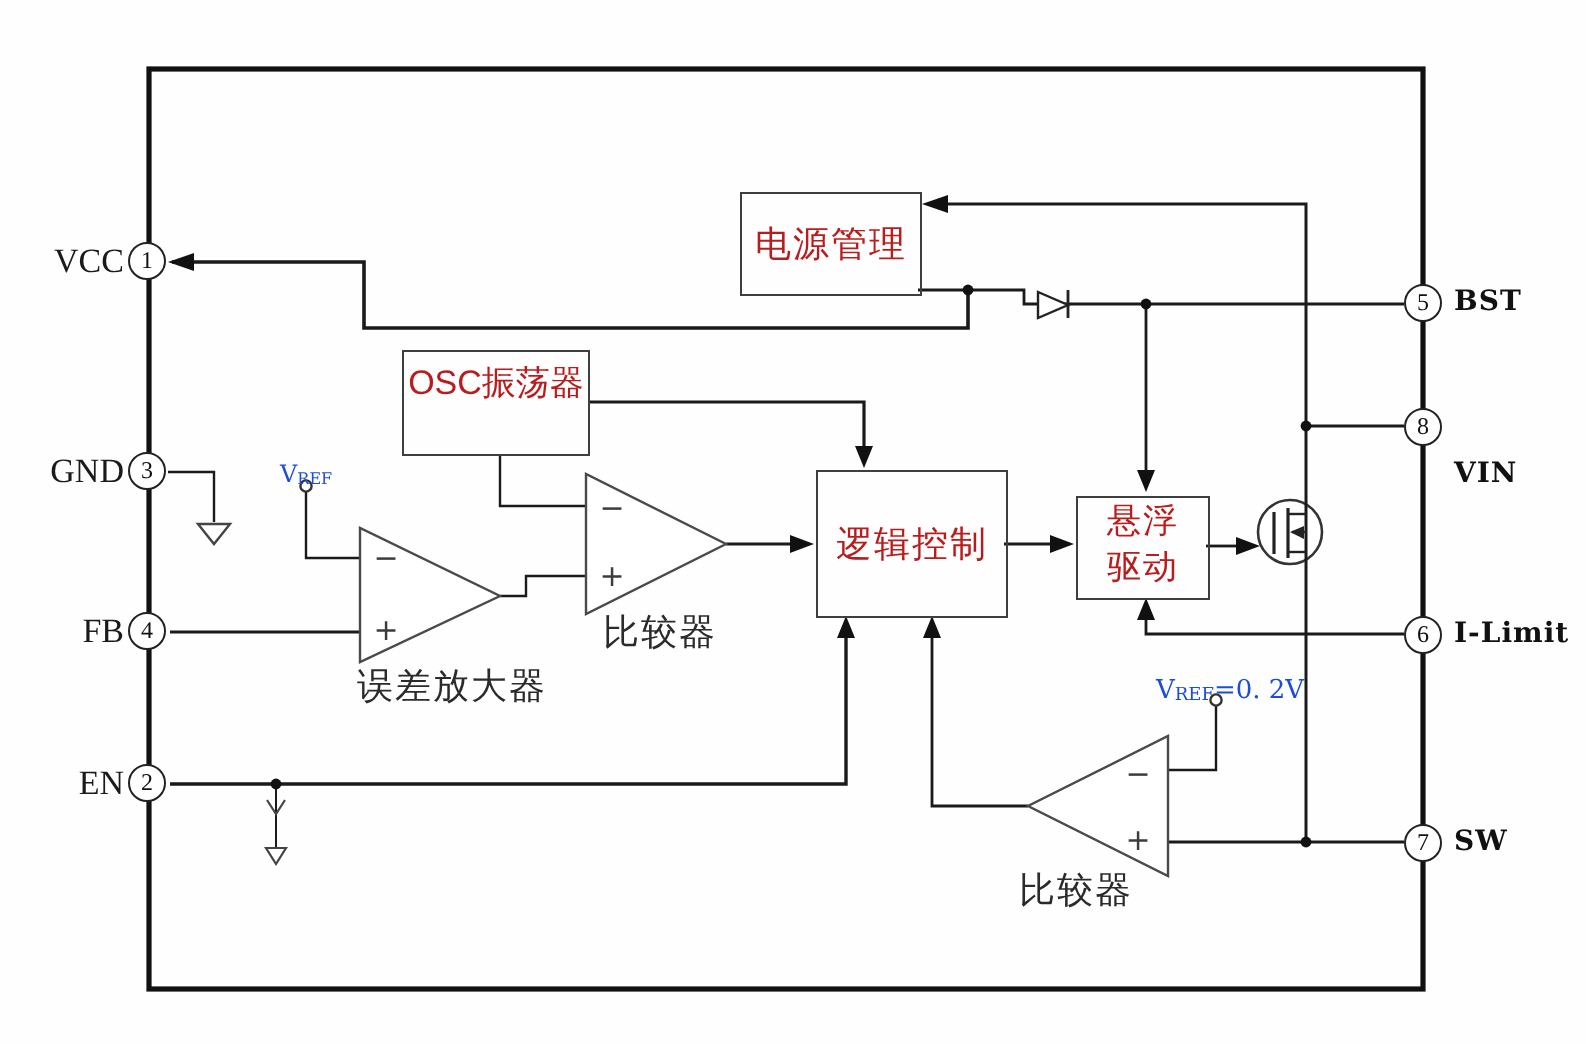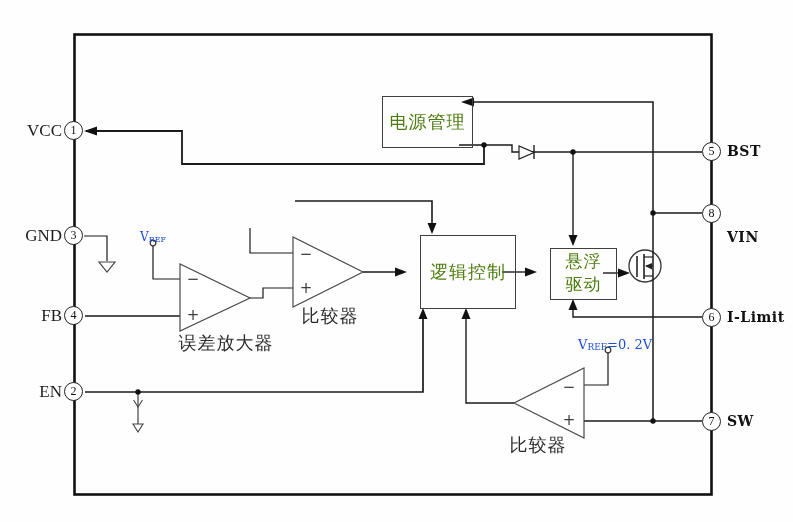--- a/index.html
+++ b/index.html
@@ -4,21 +4,21 @@
 <style>
   html,body{margin:0;padding:0;background:#ffffff;}
   #canvas{
     position:relative;width:793px;height:522px;background:#fffefe;overflow:hidden;
     font-family:"Liberation Sans","DejaVu Sans",sans-serif;color:#1a1a1a;
   }
   #wires{position:absolute;left:0;top:0;z-index:1;}
   .block{
     position:absolute;z-index:2;border:1.5px solid #3f3f3f;background:transparent;
     display:flex;align-items:center;justify-content:center;text-align:center;
-    font-size:18px;letter-spacing:1px;color:#4d7c0f;margin-left:12px;
+    font-size:18px;letter-spacing:1px;color:#b91c1c;
   }
   .block.toptext{align-items:flex-start;padding-top:4px;box-sizing:border-box;letter-spacing:0;}
   .block .two-line{line-height:23px;}
   .pin-label-left{
     position:absolute;z-index:2;width:48px;text-align:right;
     font-family:"Liberation Serif","DejaVu Serif",serif;font-size:17px;color:#1a1a1a;
   }
   .pin-label-right{
     position:absolute;z-index:2;text-align:right;white-space:nowrap;
     font-family:"DejaVu Serif","Liberation Serif",serif;font-size:14px;font-weight:bold;
@@ -147,20 +147,23 @@
       <circle cx="573" cy="152" r="2.7"></circle>
       <circle cx="653" cy="213" r="2.7"></circle>
       <circle cx="653" cy="421" r="2.7"></circle>
     </g>
   </svg>
 
   <div class="block" style="left:370px;top:96px;width:89px;height:50px;">
     <span>电源管理</span>
   </div>
 
+  <div class="block toptext" style="left:201px;top:175px;width:94px;height:53px;font-size:17px;">
+    <span>OSC振荡器</span>
+  </div>
 
   <div class="block" style="left:408px;top:235px;width:94px;height:72px;">
     <span>逻辑控制</span>
   </div>
 
   <div class="block" style="left:538px;top:248px;width:65px;height:50px;font-size:17px;font-family:Liberation Mono, monospace;">
     <div class="two-line">
       <div>悬浮</div>
       <div>驱动</div>
     </div>

